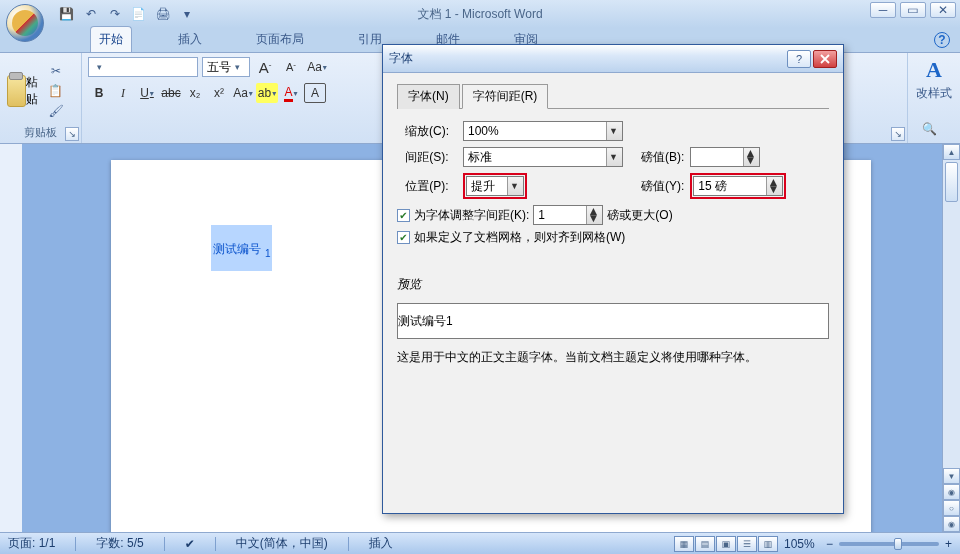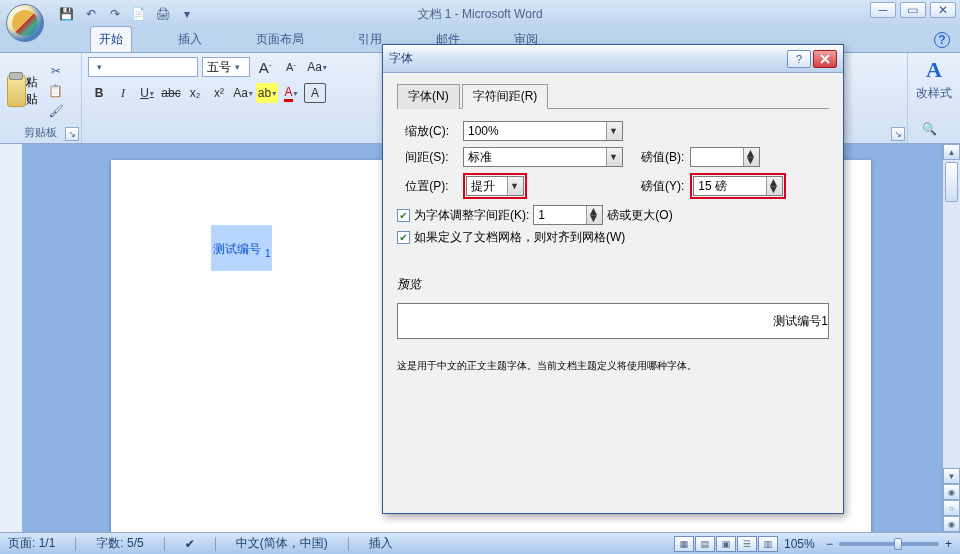--- a/index.html
+++ b/index.html
@@ -86,22 +86,22 @@
 .select::after { content:""; width:15px; height:18px; background:linear-gradient(#f3f3f3,#dcdcdc); border-left:1px solid #9a9a9a; position:absolute; right:0; top:0; display:flex; align-items:center; justify-content:center; }
 .select .caret { position:absolute; right:4px; font-size:9px; color:#333; z-index:1; }
 .spin { width:70px; height:20px; border:1px solid #7b7b7b; background:#fff; display:flex; align-items:center; padding:0 4px; position:relative; }
 .spin::after { content:""; width:15px; height:18px; background:linear-gradient(#f3f3f3,#dcdcdc); border-left:1px solid #9a9a9a; position:absolute; right:0; top:0; }
 .spin .spn-ar { position:absolute; right:3px; font-size:7px; line-height:7px; color:#333; z-index:1; display:flex; flex-direction:column; }
 .red-box { border:2px solid #d9001b; padding:1px; }
 .checkbox-row { display:flex; align-items:center; gap:4px; margin-bottom:4px; }
 .chk { width:13px; height:13px; border:1px solid #6e90c0; background:#fff; display:flex; align-items:center; justify-content:center; color:#2a7a2a; font-size:10px; }
 .preview-area { margin-top:30px; }
 .preview-label { margin-bottom:10px;font-style:italic; }
-.preview-box { border:1px solid #7b7b7b; height:36px; display:flex; align-items:center; justify-content:flex-end; font-size:15px; background:#fff; }
-.preview-desc { margin-top:20px; font-size:10px; }
+.preview-box { border:1px solid #7b7b7b; height:36px; display:flex; align-items:center; justify-content:flex-start; font-size:15px; background:#fff; }
+.preview-desc { margin-top:10px; font-size:12px; }
 .dlg-buttons { position:absolute; left:14px; right:14px; bottom:10px; display:flex; align-items:center; border-top:1px solid #c7c7c7; padding-top:10px; }
 .btn { height:22px; padding:0 16px; border:1px solid #7b7b7b; background:linear-gradient(#fdfdfd,#e2e2e2); border-radius:3px; display:flex; align-items:center; }
 .btn.primary { border:1px solid #3c7fb1; box-shadow:0 0 0 1px #b0d5f3 inset; margin-left:auto; }
 .btn + .btn { margin-left:10px; }
 
 .bigA { font-family: "Times New Roman", serif; font-size:22px; font-weight: bold; }
 .smallA-blue { color:#1e66c7; }
 </style>
 </head>
 <body>

